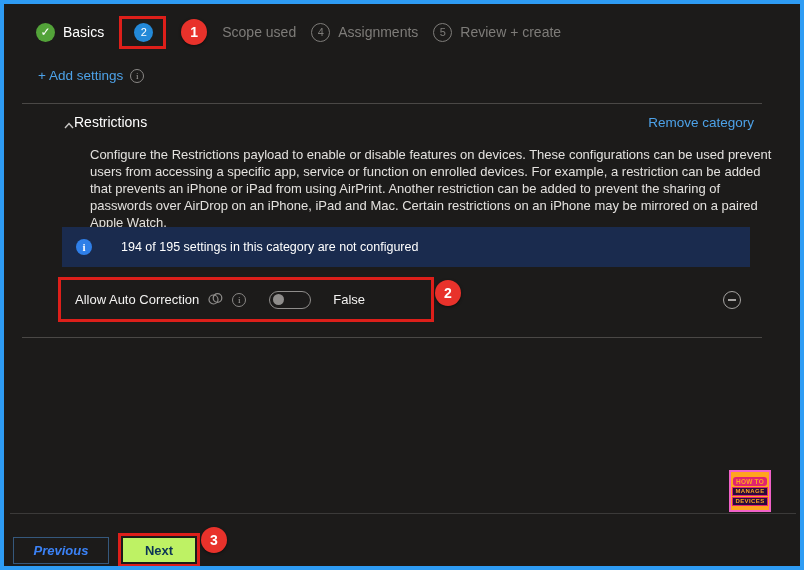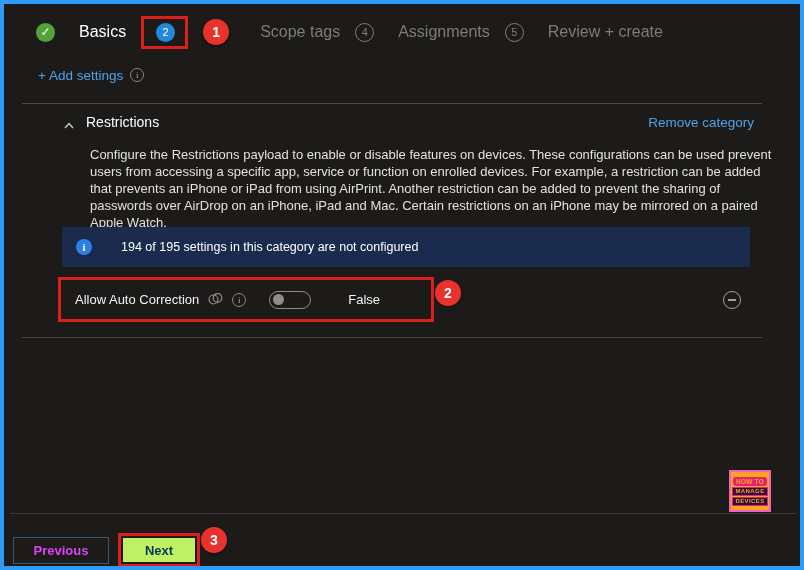--- a/index.html
+++ b/index.html
@@ -5,97 +5,97 @@
   html,body{margin:0;padding:0;background:#fff;}
   .frame{
     position:relative;width:804px;height:570px;box-sizing:border-box;
     border:4px solid #2e9cf4;background:#1c1b1a;overflow:hidden;
     font-family:"Liberation Sans", sans-serif;
   }
   .abs{position:absolute;}
   
   .tabbar{top:10px;left:32px;display:flex;align-items:center;gap:15px;height:36px;}
   .step{display:flex;align-items:center;gap:8px;cursor:pointer;}
-  .step-label{font-size:16px;color:#fff;white-space:nowrap;margin-left:16px;}
+  .step-label{font-size:14px;color:#fff;white-space:nowrap;}
   .step-label.gray{color:#7e7c79;}
   .step-label.bold{font-weight:bold;}
   .circle{width:19px;height:19px;border-radius:50%;display:flex;align-items:center;
           justify-content:center;font-size:11px;box-sizing:border-box;flex:0 0 auto;}
   .circle.green{background:#53a339;color:#fff;font-size:12px;}
   .circle.blue{background:#2389d8;color:#fff;}
   .circle.outline{border:1px solid #7e7c79;color:#7e7c79;}
   .redbox{border:3px solid #dd1f1a;}
   .tabbox{padding:4px 10px 4px 12px;}
   .ann-circle{width:26px;height:26px;border-radius:50%;background:#e8322b;color:#fff;
               font-size:14px;font-weight:bold;display:flex;align-items:center;
               justify-content:center;flex:0 0 auto;box-shadow:0 1px 3px rgba(0,0,0,.5);}
   
-  .addrow{top:64px;left:34px;display:flex;align-items:flex-start;gap:7px;}
+  .addrow{top:64px;left:34px;display:flex;align-items:center;gap:7px;}
   .link{color:#4da2e8;font-size:13.5px;cursor:pointer;white-space:nowrap;}
   .info-icon{width:14px;height:14px;border-radius:50%;border:1px solid #8a8886;color:#a9a7a4;
              font-size:9px;display:inline-flex;align-items:center;justify-content:center;
              font-family:"Liberation Serif",serif;box-sizing:border-box;}
   .divider{height:1px;background:#4a4846;}
   
   .secrow{top:110px;left:60px;width:690px;display:flex;justify-content:space-between;align-items:center;}
-  .sec-left{display:flex;align-items:center;gap:12px;}
+  .sec-left{display:flex;align-items:center;}
   .sec-title{color:#fff;font-size:14px;}
   .chev{width:10px;height:10px;display:inline-block;}
   .para{top:142px;left:58px;width:694px;color:#e3e1de;font-size:13px;line-height:17px;margin-left:28px;}
   
   .banner{top:223px;left:58px;width:688px;height:40px;background:#1a2b4e;display:flex;
           align-items:center;gap:10px;padding-left:14px;box-sizing:border-box;}
   .banner-icon{width:16px;height:16px;border-radius:50%;background:#2f7fe8;color:#fff;
                font-size:11px;font-weight:bold;display:flex;align-items:center;
                justify-content:center;font-family:"Liberation Serif",serif;flex:0 0 auto;}
   .banner-text{color:#fff;font-size:12.5px;margin-left:19px;}
   
   .setbox{top:273px;left:54px;width:376px;height:45px;box-sizing:border-box;display:flex;
           align-items:center;padding:0 18px 0 14px;gap:9px;}
   .set-label{color:#f3f2f1;font-size:13px;white-space:nowrap;}
   .toggle{width:42px;height:18px;border:1px solid #8f8d8b;border-radius:10px;position:relative;
           box-sizing:border-box;margin-left:14px;cursor:pointer;flex:0 0 auto;}
   .knob{position:absolute;left:3px;top:2px;width:11px;height:11px;border-radius:50%;background:#8f8d8b;}
-  .toggle-value{color:#f3f2f1;font-size:13px;margin-left:28px;}
+  .toggle-value{color:#f3f2f1;font-size:13px;margin-left:13px;}
   .minus{top:287px;left:719px;width:18px;height:18px;border-radius:50%;border:1.5px solid #a5a3a1;
          box-sizing:border-box;display:flex;align-items:center;justify-content:center;cursor:pointer;}
   .minus::after{content:"";width:8px;height:1.5px;background:#a5a3a1;display:block;}
   
   .logo{left:725px;top:466px;width:42px;height:42px;background:#ffa41e;border:2px solid #f061c8;
         box-sizing:border-box;display:flex;flex-direction:column;align-items:center;
         justify-content:center;gap:1px;padding:2px;}
   .logo-top{background:#e02470;color:#ffa41e;font-size:6.5px;font-weight:bold;border-radius:3px;
             padding:1px 3px;letter-spacing:.2px;}
   .logo-row{background:#2b0a3d;color:#ffa41e;font-size:6px;font-weight:bold;padding:0 2px;
             letter-spacing:.4px;border:1px solid #e02470;line-height:7px;}
   
   .btn{display:flex;align-items:center;justify-content:center;font-size:13px;font-weight:bold;
        cursor:pointer;box-sizing:border-box;}
-  .btn-prev{left:9px;top:533px;width:96px;height:27px;border:1px solid #35587c;color:#d946ef;background:transparent;}
+  .btn-prev{left:9px;top:533px;width:96px;height:27px;border:1px solid #35587c;color:#3b82f6;background:transparent;font-style:italic;}
   .nextbox{left:114px;top:529px;padding:2px;}
   .btn-next{width:72px;height:24px;background:#bef264;color:#0b3456;border:none;}
 </style>
 </head>
 <body>
 
 <div class="frame">
 
   <div class="abs tabbar">
     <div class="step">
       <span class="circle green">✓</span>
       <span class="step-label">Basics</span>
     </div>
     <div class="redbox tabbox">
       <div class="step">
         <span class="circle blue">2</span>
       </div>
     </div>
     <span class="ann-circle">1</span>
     <div class="step">
-      <span class="step-label gray">Scope tags</span>
+      <span class="step-label gray">Scope used</span>
     </div>
     <div class="step">
       <span class="circle outline">4</span>
       <span class="step-label gray">Assignments</span>
     </div>
     <div class="step">
       <span class="circle outline">5</span>
       <span class="step-label gray">Review + create</span>
     </div>
   </div>

